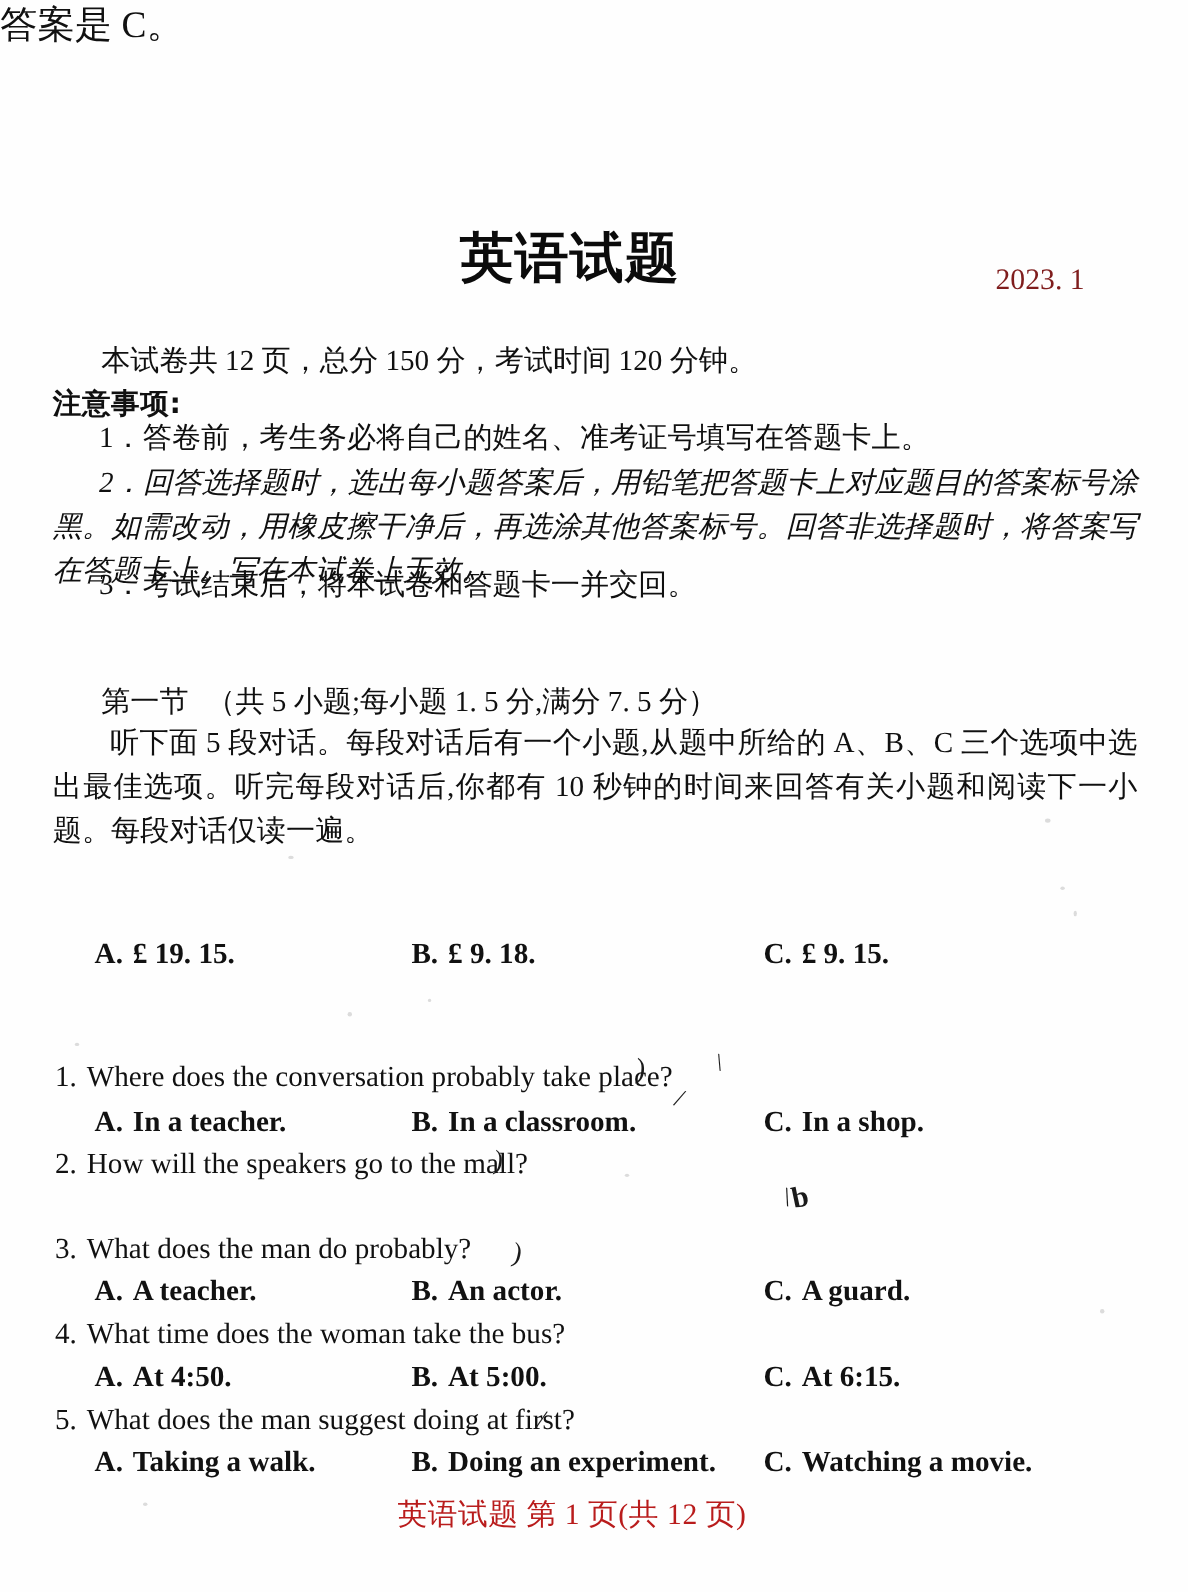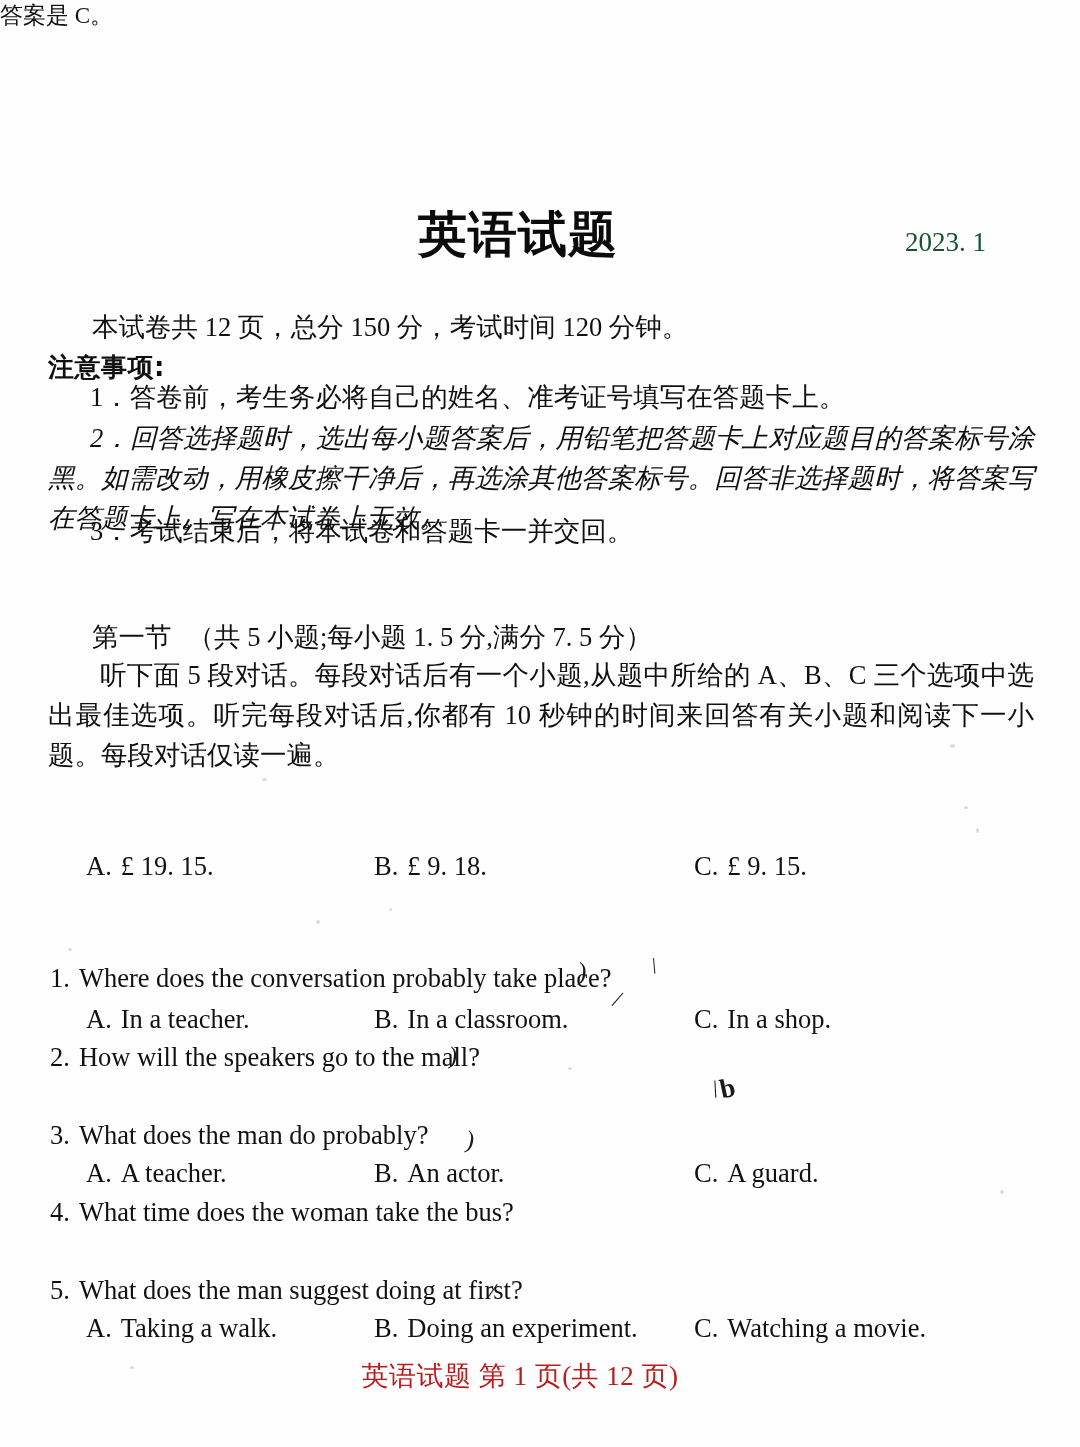--- a/index.html
+++ b/index.html
@@ -40,25 +40,25 @@
     font-size: 49px;
     font-weight: 700;
     letter-spacing: 1px;
     line-height: 60px;
     white-space: nowrap;
     color: #0b0b0b;
   }
   .doc-date {
     position: absolute;
     left: 905px;
-    top: 22px;
+    top: 34px;
     font-size: 27px;
     font-weight: 400;
     white-space: nowrap;
-    color: #14532d;
+    color: #7f1d1d;
   }
 
   
   .blk {
     position: absolute;
     font-size: 26.5px;
     line-height: 39px;
     color: #101010;
   }
   .cn {
@@ -135,32 +135,33 @@
   
   .example-q {
     left: 50px;
     top: 805px;
     font-size: 26.5px;
     white-space: nowrap;
   }
   .example-ans {
     left: 86px;
     top: 884px;
-    font-size: 23px;
+    font-size: 34px;
     white-space: nowrap;
   }
 
   
   .optrow {
     position: absolute;
     left: 0;
     width: 1080px;
     height: 34px;
     font-size: 26.5px;
     line-height: 34px;
+    font-weight: bold;
   }
   .opt {
     position: absolute;
     white-space: nowrap;
     font-family: "Liberation Serif", "DejaVu Serif", serif;
   }
   .opt-a { left: 86px; }
   .opt-b { left: 374px; }
   .opt-c { left: 694px; }
   .opt .lab { margin-right: 9px; }
@@ -251,20 +252,25 @@
     <span class="qnum">3.</span><span>What does the man do probably?</span>
   </div>
   <div class="optrow" style="top:1156px">
     <span class="opt opt-a"><span class="lab">A.</span><span>A teacher.</span></span>
     <span class="opt opt-b"><span class="lab">B.</span><span>An actor.</span></span>
     <span class="opt opt-c"><span class="lab">C.</span><span>A guard.</span></span>
   </div>
 
   <div class="qrow" style="top:1195px">
     <span class="qnum">4.</span><span>What time does the woman take the bus?</span>
+  </div>
+  <div class="optrow" style="top:1234px">
+    <span class="opt opt-a"><span class="lab">A.</span><span>At 4:50.</span></span>
+    <span class="opt opt-b"><span class="lab">B.</span><span>At 5:00.</span></span>
+    <span class="opt opt-c"><span class="lab">C.</span><span>At 6:15.</span></span>
   </div>
 
   <div class="qrow" style="top:1273px">
     <span class="qnum">5.</span><span>What does the man suggest doing at first?</span>
   </div>
   <div class="optrow" style="top:1311px">
     <span class="opt opt-a"><span class="lab">A.</span><span>Taking a walk.</span></span>
     <span class="opt opt-b"><span class="lab">B.</span><span>Doing an experiment.</span></span>
     <span class="opt opt-c"><span class="lab">C.</span><span>Watching a movie.</span></span>
   </div>

